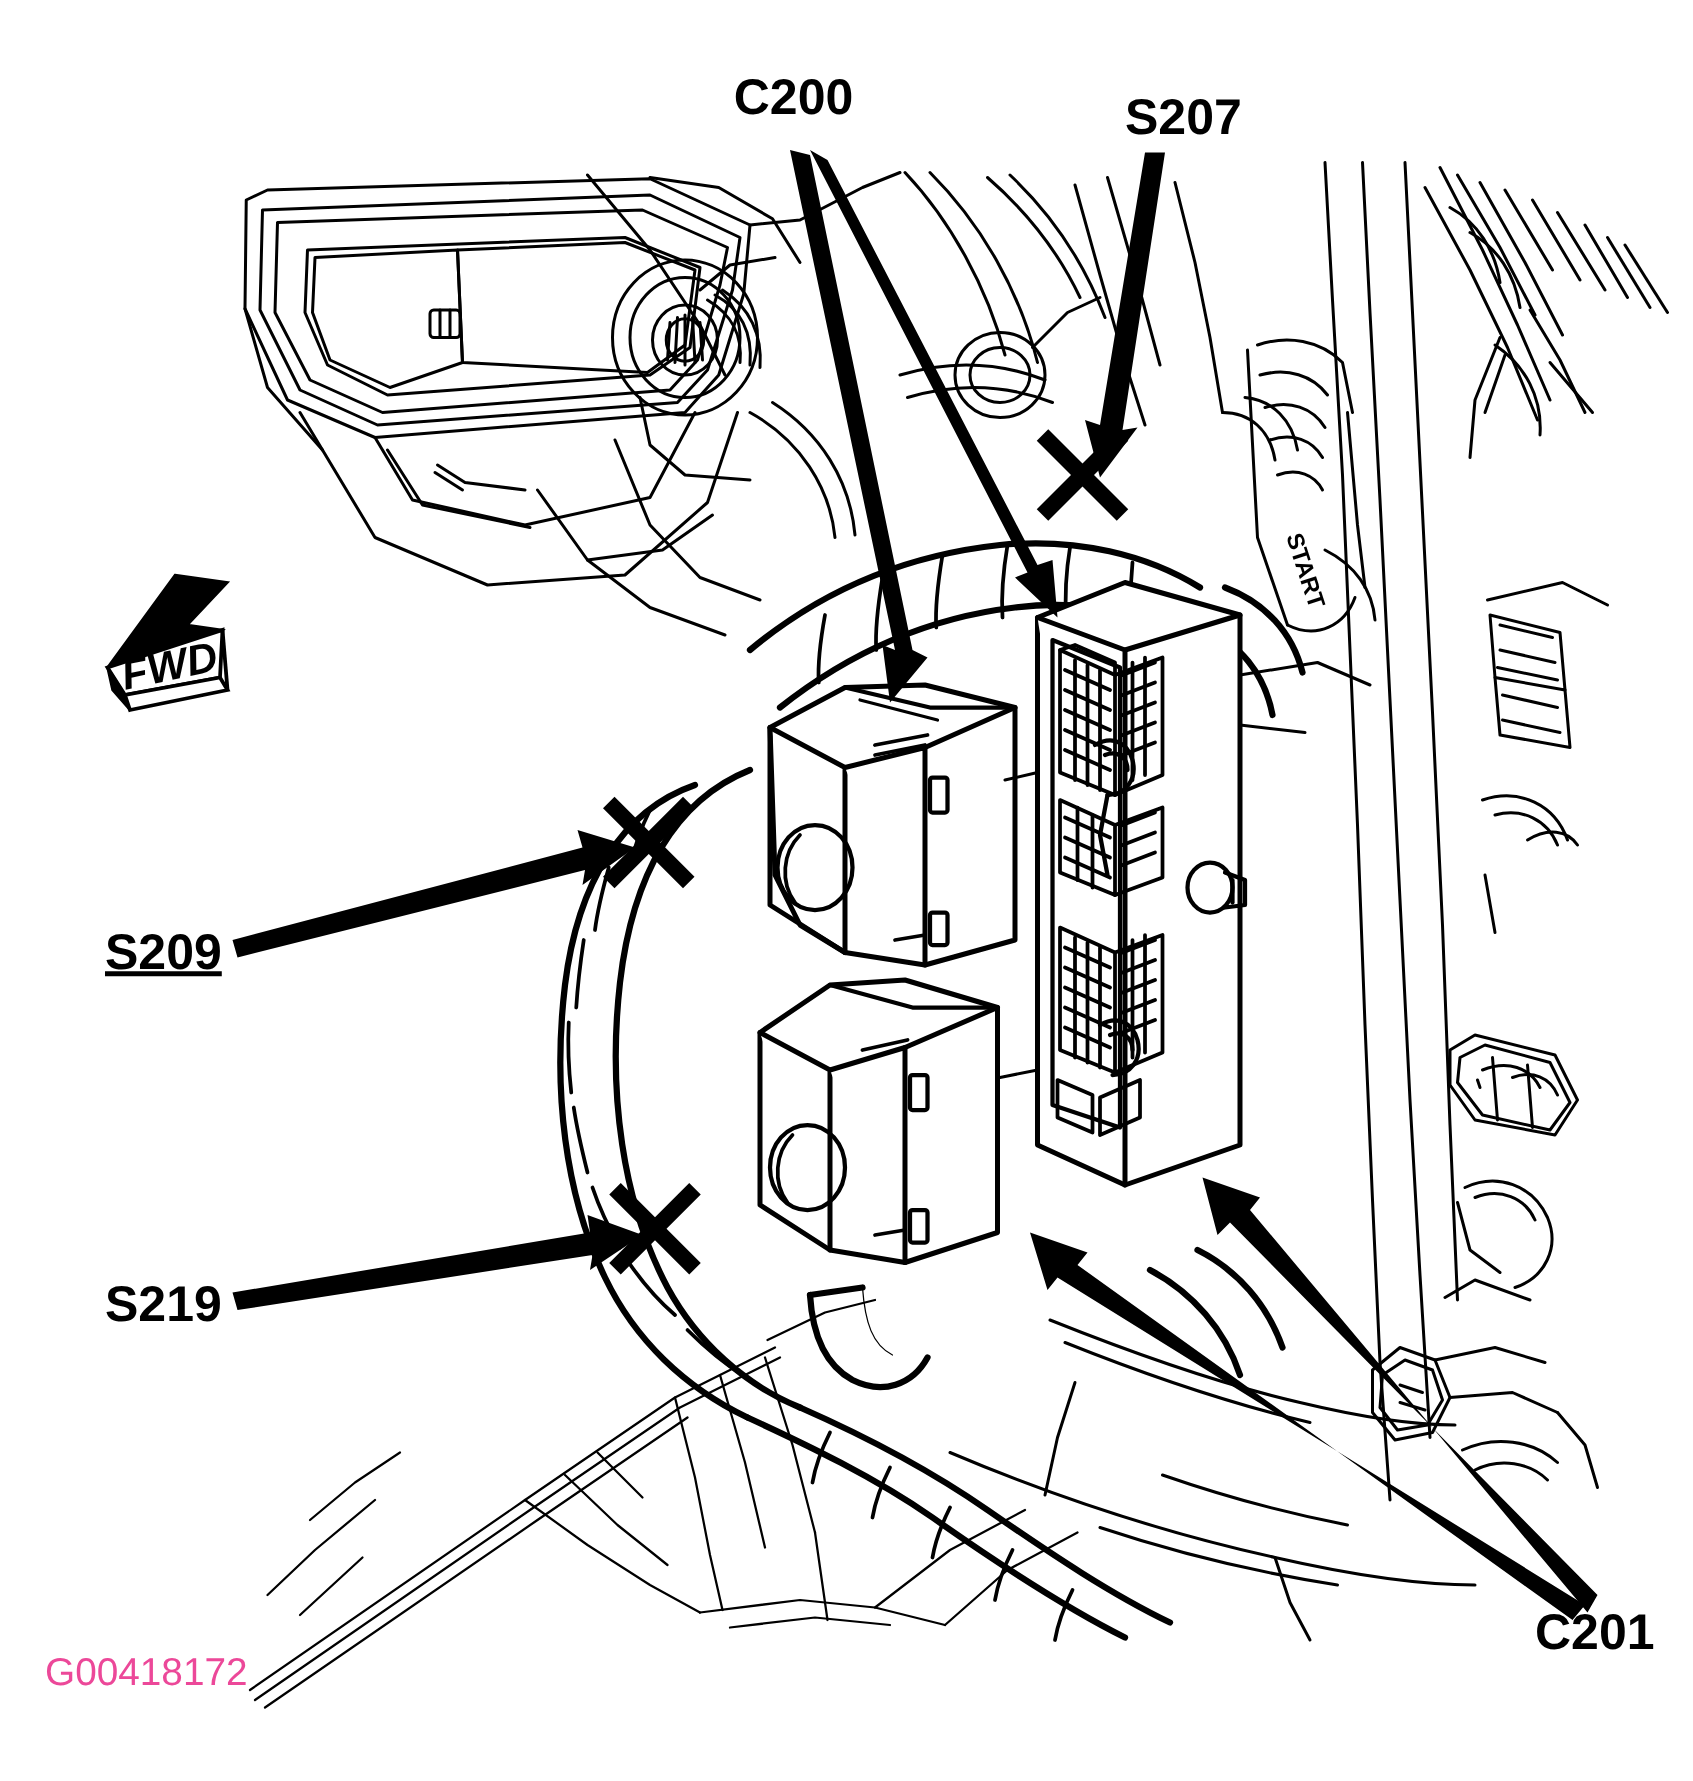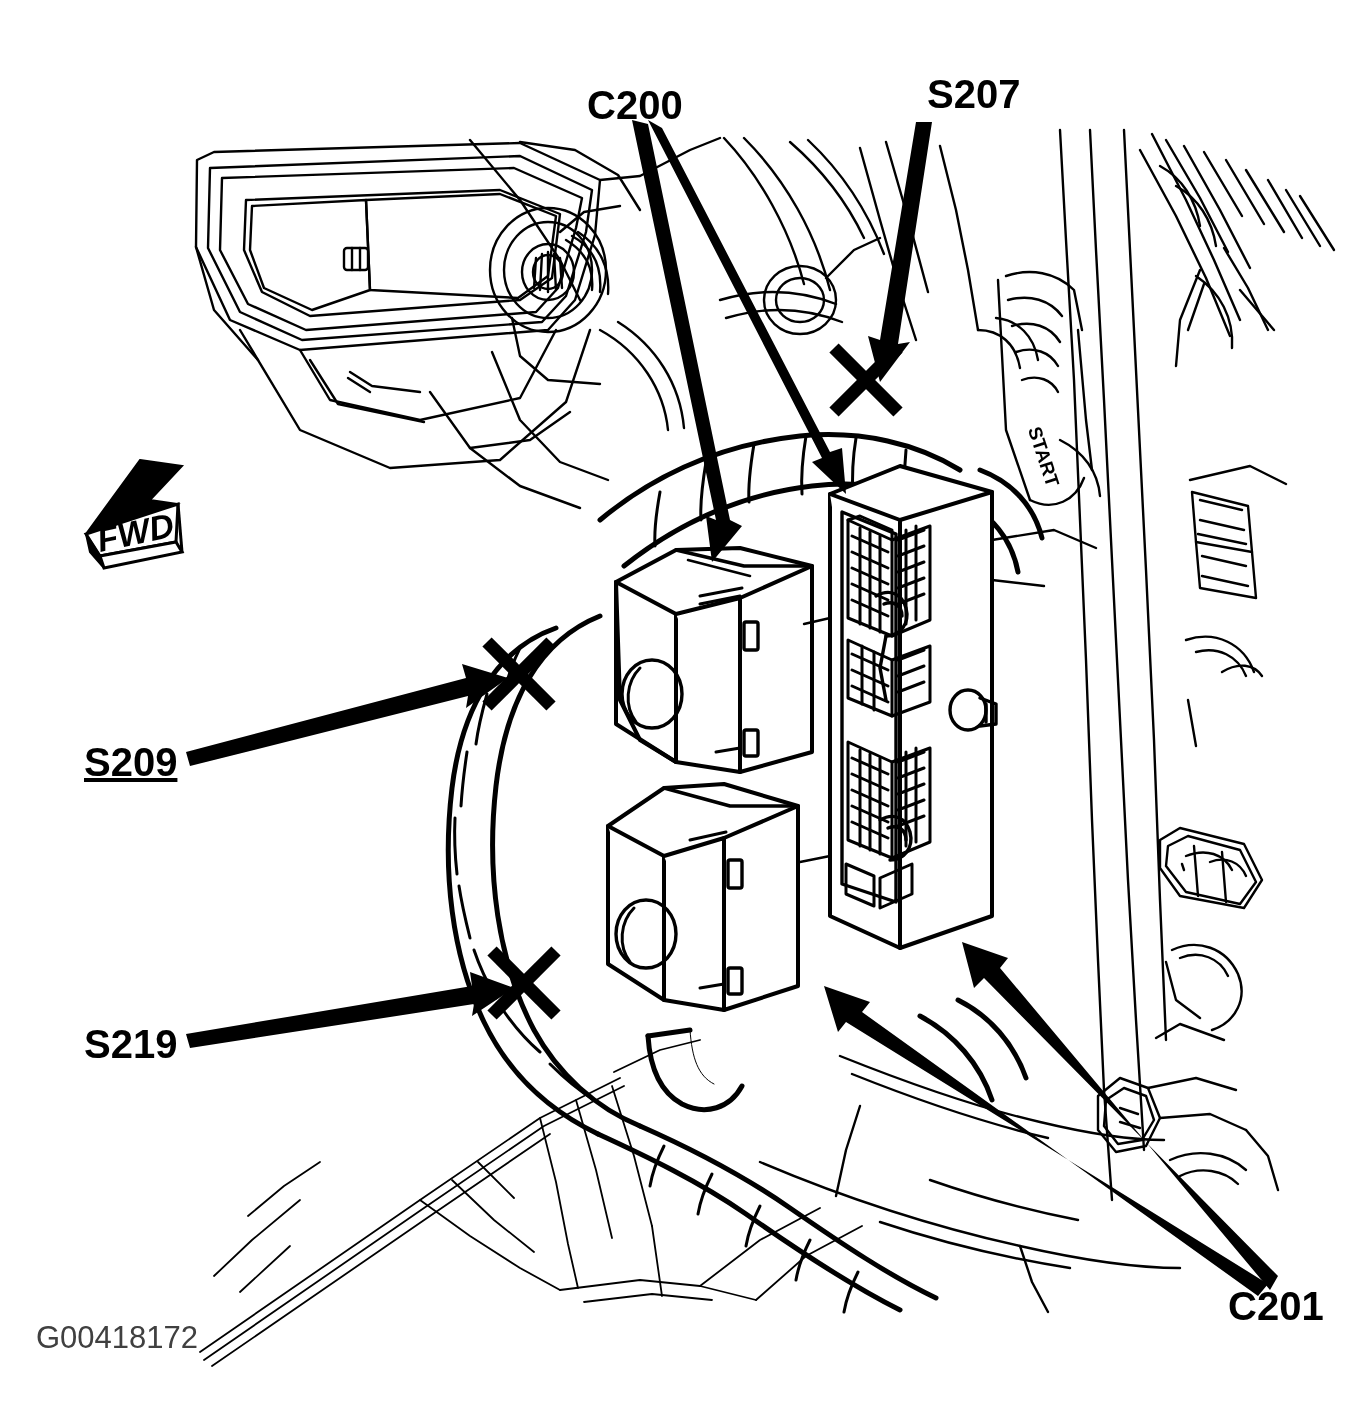--- a/index.html
+++ b/index.html
@@ -33,21 +33,21 @@
     color: #000000;
     white-space: nowrap;
     letter-spacing: 0px;
   }
   #figure-id {
     position: absolute;
     left: 36px;
     top: 1320px;
     font-family: "Liberation Sans", sans-serif;
     font-size: 31px;
-    color: #404040;
+    color: #ec4899;
     white-space: nowrap;
     text-align: right;
   }
 </style>
 </head>
 <body>
 
 <div id="page">
 
   <svg id="figure-svg" viewBox="0 0 1354 1425">
@@ -427,23 +427,23 @@
       <path d="M86,534 L100,556 L176,542 L178,504 Z" fill="#fff" stroke="#000" stroke-width="3"></path>
       <path d="M86,534 L90,552 L104,568 L100,556 Z" fill="#000" stroke="#000" stroke-width="2"></path>
       <path d="M104,568 L182,552 L176,542 L100,556 Z" fill="#fff" stroke="#000" stroke-width="3"></path>
       <path d="M182,552 L178,504" fill="none" stroke="#000" stroke-width="3"></path>
 
       <text x="100" y="552" transform="rotate(-12 100 552)" font-family="Liberation Sans, sans-serif" font-size="34" font-weight="bold" font-style="italic" fill="#000">FWD</text>
     </g>
 
   </svg>
 
-  <div class="lbl" style="left:587px; top:83px;">C200</div>
-
-  <div class="lbl" style="left:927px; top:72px;">S207</div>
+  <div class="lbl" style="left:587px; top:56px;">C200</div>
+
+  <div class="lbl" style="left:900px; top:72px;">S207</div>
 
   <div class="lbl" style="left:84px; top:740px;text-decoration:underline;">S209</div>
 
   <div class="lbl" style="left:84px; top:1022px;">S219</div>
 
   <div class="lbl" style="left:1228px; top:1284px;">C201</div>
 
   <div style="position:absolute; left:1044px; top:424px;
               font-family:'Liberation Sans', sans-serif; font-size:19px;
               font-weight:bold; color:#000;

